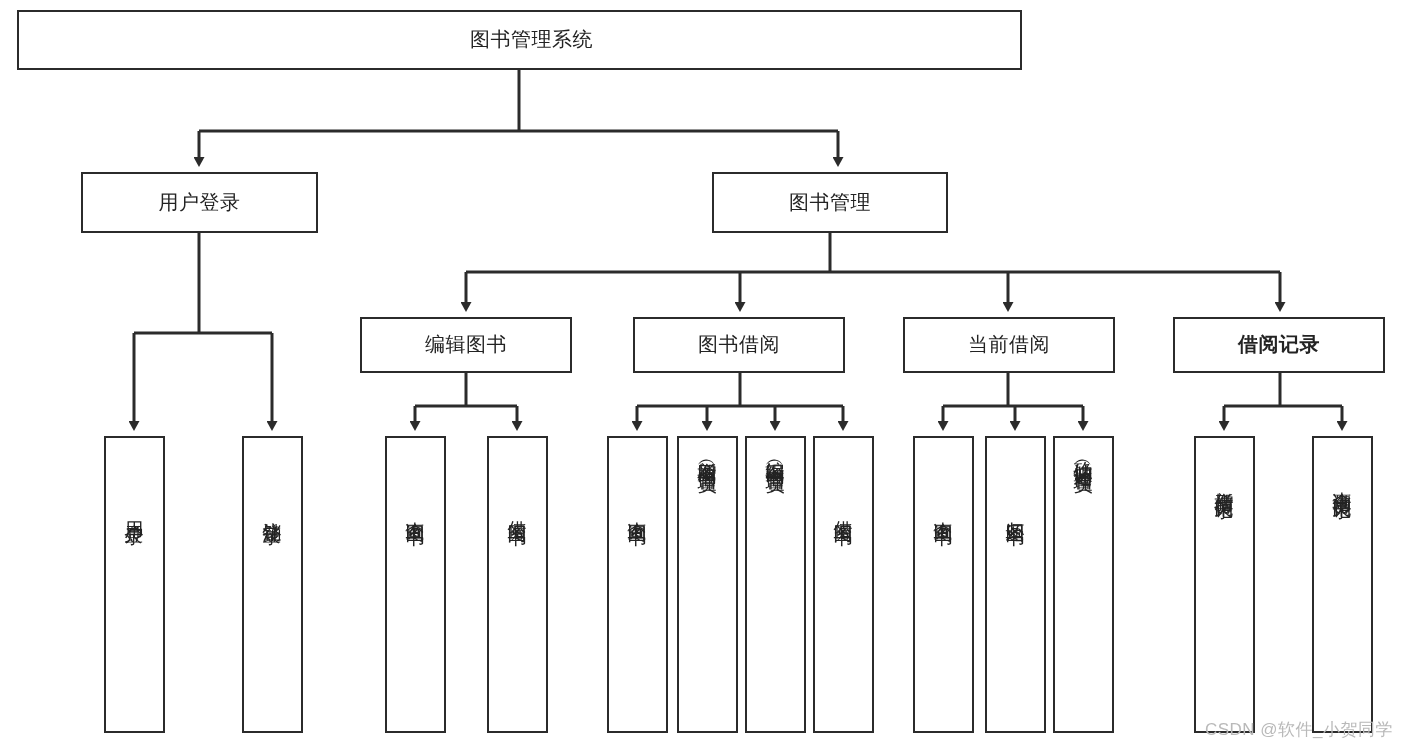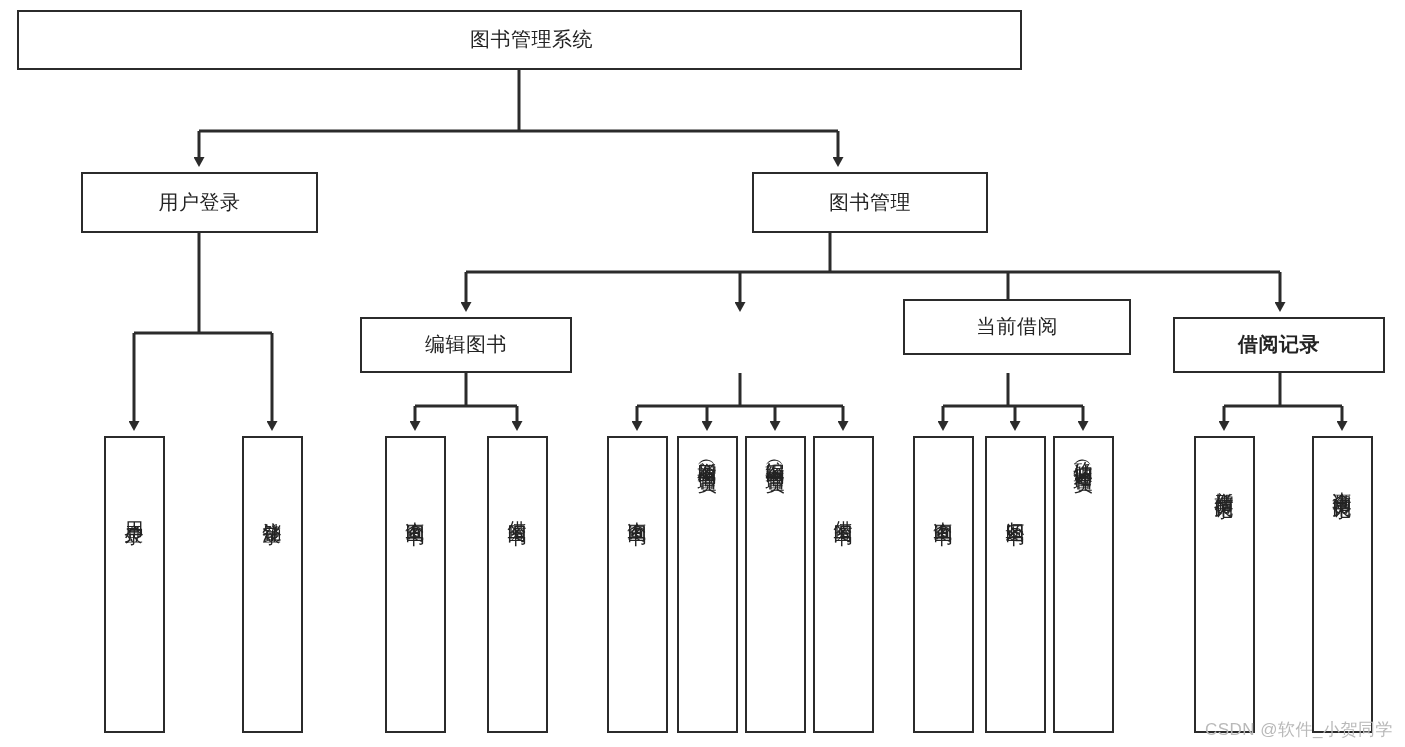--- a/index.html
+++ b/index.html
@@ -125,28 +125,31 @@
     </g>
   </svg>
 
   <div class="node horizontal" style="left:17px; top:10px; width:1005px; height:60px;padding-left:24px;">
     <span class="node-label">图书管理系统</span>
   </div>
 
   <div class="node horizontal" style="left:81px; top:172px; width:237px; height:61px;">
     <span class="node-label">用户登录</span>
   </div>
-  <div class="node horizontal" style="left:712px; top:172px; width:236px; height:61px;margin-left:40px;">
+  <div class="node horizontal" style="left:712px; top:172px; width:236px; height:61px;">
     <span class="node-label">图书管理</span>
   </div>
 
   <div class="node horizontal" style="left:360px; top:317px; width:212px; height:56px;">
     <span class="node-label">编辑图书</span>
   </div>
-  <div class="node horizontal" style="left:903px; top:299px; width:228px; height:56px;">
+  <div class="node horizontal" style="left:633px; top:317px; width:212px; height:56px;">
+    <span class="node-label">图书借阅</span>
+  </div>
+  <div class="node horizontal" style="left:903px; top:317px; width:212px; height:56px;">
     <span class="node-label">当前借阅</span>
   </div>
   <div class="node horizontal" style="left:1173px; top:317px; width:212px; height:56px;font-weight:bold;">
     <span class="node-label">借阅记录</span>
   </div>
 
   <div class="node vertical" style="left:104px; top:436px; width:61px; height:297px; padding-top:68px;">
     <span class="node-label">用户登录</span>
   </div>
   <div class="node vertical" style="left:242px; top:436px; width:61px; height:297px; padding-top:68px;">

